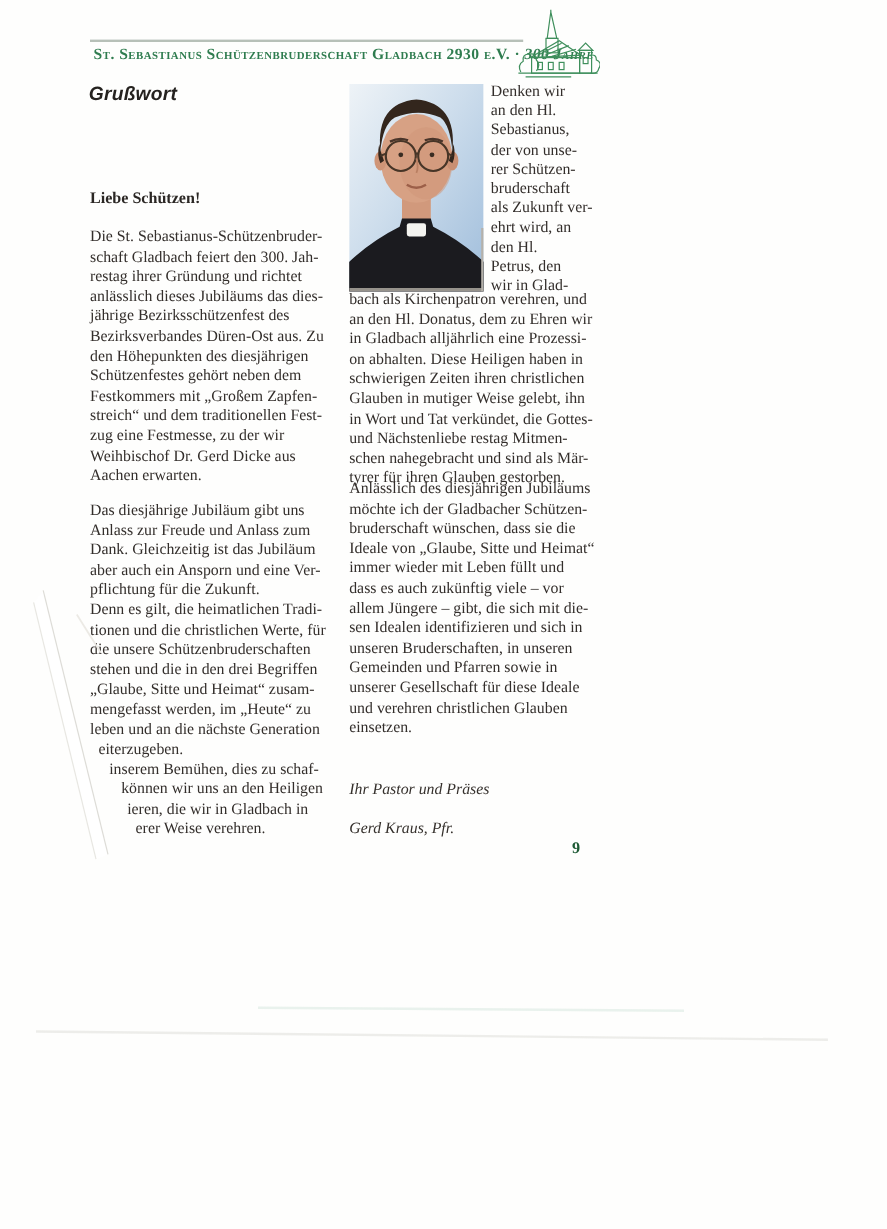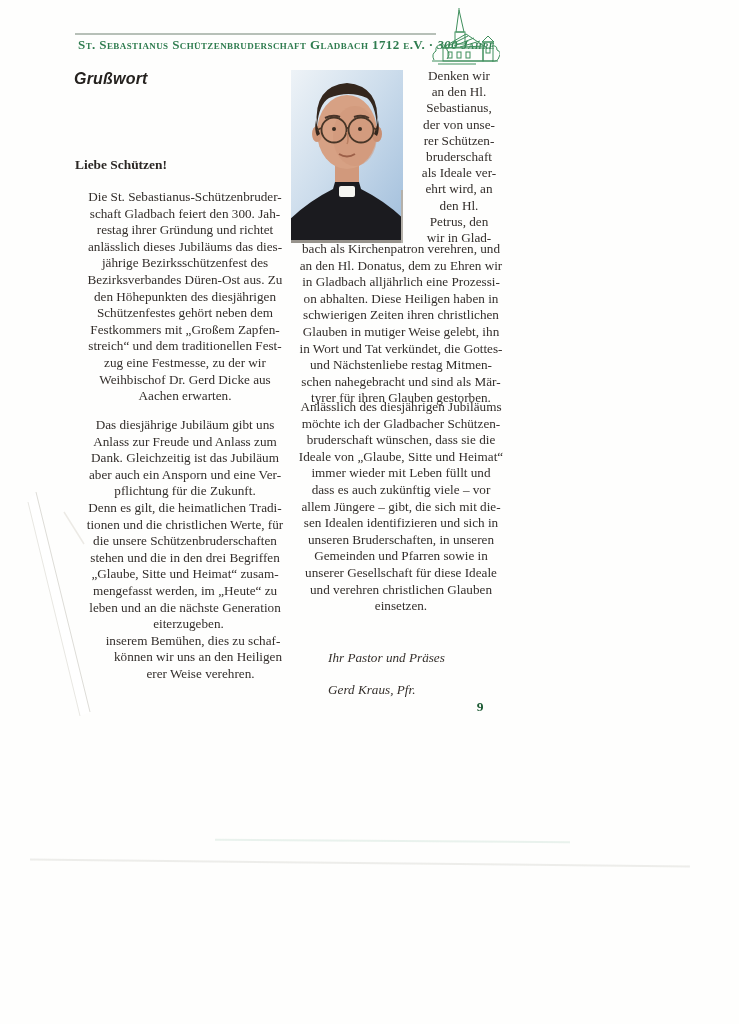--- a/index.html
+++ b/index.html
@@ -26,38 +26,38 @@
   
   .page-title{
     left:74px;top:70px;
     font-family:"Liberation Sans", sans-serif;
     font-weight:bold;font-style:italic;
     font-size:16px;color:#25221f;letter-spacing:.2px;
   }
   .salutation{left:75px;top:157px;font-weight:bold;font-size:13.4px;color:#2b2724;}
 
   
-  .textblock{font-size:13.2px;line-height:16.6px;color:#332e2b;text-align:center;}
+  .textblock{font-size:13.2px;line-height:16.6px;color:#332e2b;}
   .textblock div{white-space:nowrap;}
   .leftcol{left:75px;width:220px;}
   .rightcol{left:291px;width:220px;}
   .p1-left{top:189px;}
   .p2-left{top:417px;}
   .p2-creased{top:616px;}
   .p2-creased div:nth-child(1){padding-left:7px;}
   .p2-creased div:nth-child(2){padding-left:16px;}
   .p2-creased div:nth-child(3){padding-left:26px;}
   .p2-creased div:nth-child(4){padding-left:31px;}
   .p2-creased div:nth-child(5){padding-left:38px;}
 
   .beside-photo{left:409px;top:68px;width:100px;line-height:16.2px;}
   .p1-right{top:241px;}
   .p2-right{top:399px;}
 
-  .signature{left:291px;font-style:italic;font-size:13.2px;color:#35302c;margin-left:37px;}
+  .signature{left:291px;font-style:italic;font-size:13.2px;color:#35302c;}
   .sig-role{top:650px;}
   .sig-name{top:682px;}
 
   .page-number{
     left:470px;top:699px;width:20px;text-align:center;
     font-weight:bold;font-size:13.5px;color:#1d5a34;
   }
 
   
   .photo{left:291px;top:70px;width:112px;height:173px;}
@@ -66,21 +66,21 @@
   .crease{left:0;top:480px;pointer-events:none;}
   .streak{pointer-events:none;}
   .streak-1{left:215px;top:840px;width:355px;height:2px;background:#e4efe9;transform:rotate(.4deg);opacity:.8;}
   .streak-2{left:30px;top:862px;width:660px;height:1.5px;background:#ebebe8;transform:rotate(.6deg);opacity:.9;}
 </style>
 </head>
 <body>
 
 <div class="abs header-rule"></div>
 <div class="abs header-text">
-  <span>St. Sebastianus Schützenbruderschaft Gladbach 1712 e.V.</span>
+  <span>St. Sebastianus Schützenbruderschaft Gladbach 2930 e.V.</span>
   <span>·</span>
   <span class="anniv">300 Jahre</span>
 </div>
 <div class="abs church">
   <svg width="70" height="58" viewBox="0 0 70 58" fill="none" stroke="#3f8f5c" stroke-width="1">
 
     <polygon points="29,2 26,24 34,24" fill="none"></polygon>
     <line x1="29" y1="2" x2="29" y2="0"></line>
     <rect x="25" y="24" width="10" height="12"></rect>
 
@@ -135,20 +135,21 @@
     <div>die unsere Schützenbruderschaften</div>
     <div>stehen und die in den drei Begriffen</div>
     <div>„Glaube, Sitte und Heimat“ zusam-</div>
     <div>mengefasst werden, im „Heute“ zu</div>
     <div>leben und an die nächste Generation</div>
   </div>
 <div class="abs textblock leftcol p2-creased">
     <div>eiterzugeben.</div>
     <div>inserem Bemühen, dies zu schaf-</div>
     <div>können wir uns an den Heiligen</div>
+    <div>ieren, die wir in Gladbach in</div>
     <div>erer Weise verehren.</div>
   </div>
 
 <div class="abs photo">
   <svg width="112" height="173" viewBox="0 0 112 173">
     <defs>
       <linearGradient id="sky" x1="0" y1="0" x2="1" y2="1">
         <stop offset="0" stop-color="#eef3f7"></stop>
         <stop offset="0.45" stop-color="#cdddec"></stop>
         <stop offset="1" stop-color="#9fbddb"></stop>
@@ -192,21 +193,21 @@
   </svg>
 </div>
 
 <div class="abs textblock beside-photo">
     <div>Denken wir</div>
     <div>an den Hl.</div>
     <div>Sebastianus,</div>
     <div>der von unse-</div>
     <div>rer Schützen-</div>
     <div>bruderschaft</div>
-    <div>als Ideale ver-</div>
+    <div>als Zukunft ver-</div>
     <div>ehrt wird, an</div>
     <div>den Hl.</div>
     <div>Petrus, den</div>
     <div>wir in Glad-</div>
   </div>
 <div class="abs textblock rightcol p1-right">
     <div>bach als Kirchenpatron verehren, und</div>
     <div>an den Hl. Donatus, dem zu Ehren wir</div>
     <div>in Gladbach alljährlich eine Prozessi-</div>
     <div>on abhalten. Diese Heiligen haben in</div>

